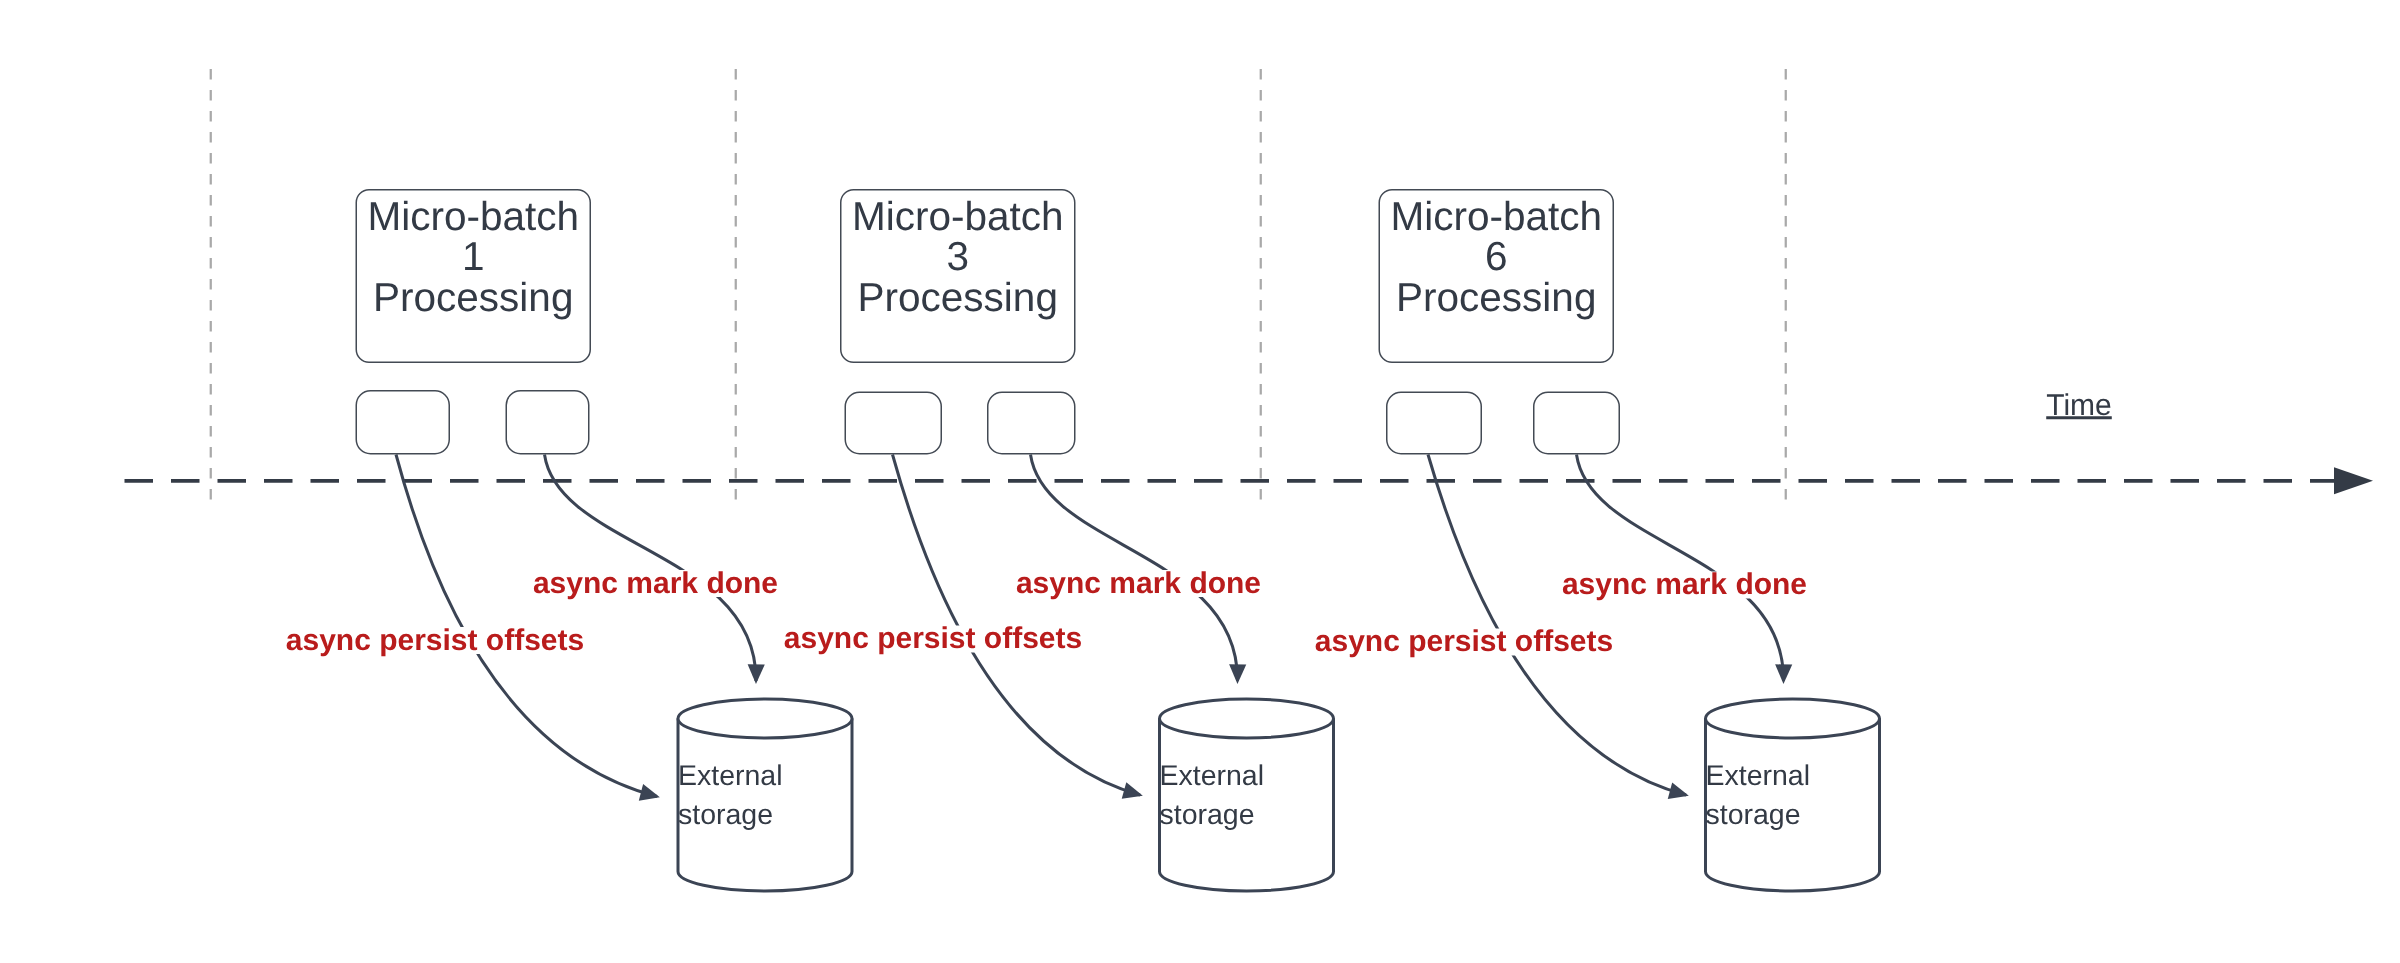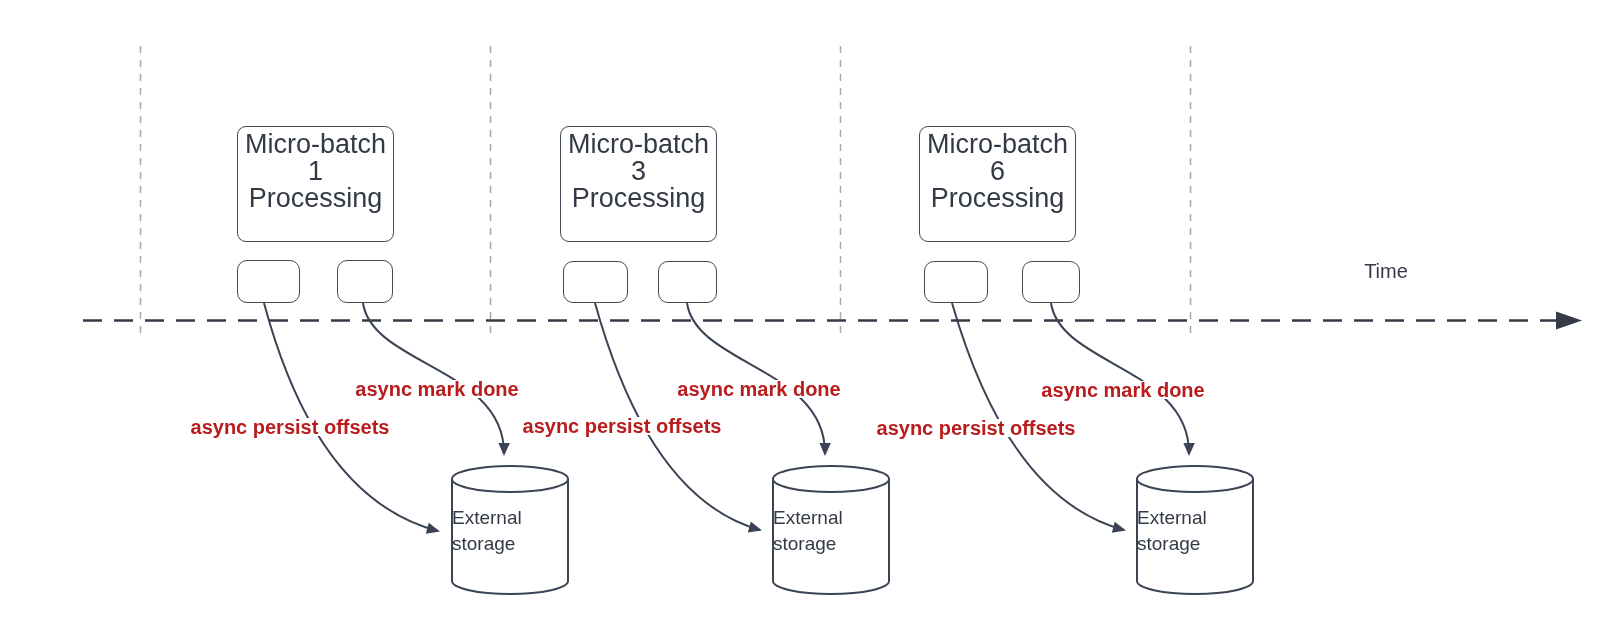--- a/index.html
+++ b/index.html
@@ -140,15 +140,15 @@
 
   <div class="proc-box" style="left:919px; top:126px; width:157px; height:116px;">Micro-batch 6
 Processing</div>
   <div class="chip" style="left:924px; top:261px; width:64px; height:42px;"></div>
   <div class="chip" style="left:1022px; top:261px; width:58px; height:42px;"></div>
   <div class="edge-label" style="left:976px; top:428px;">async persist offsets</div>
   <div class="edge-label" style="left:1123px; top:390px;">async mark done</div>
   <div class="cyl-label" style="left:1195px; top:505px;">External
 storage</div>
 
-  <div class="time-label" style="left:1386px; top:271px;">Time</div>
+  <div class="time-label" style="left:1386px; top:271px;text-decoration:underline;">Time</div>
 
 </div>
 
 </body></html>

